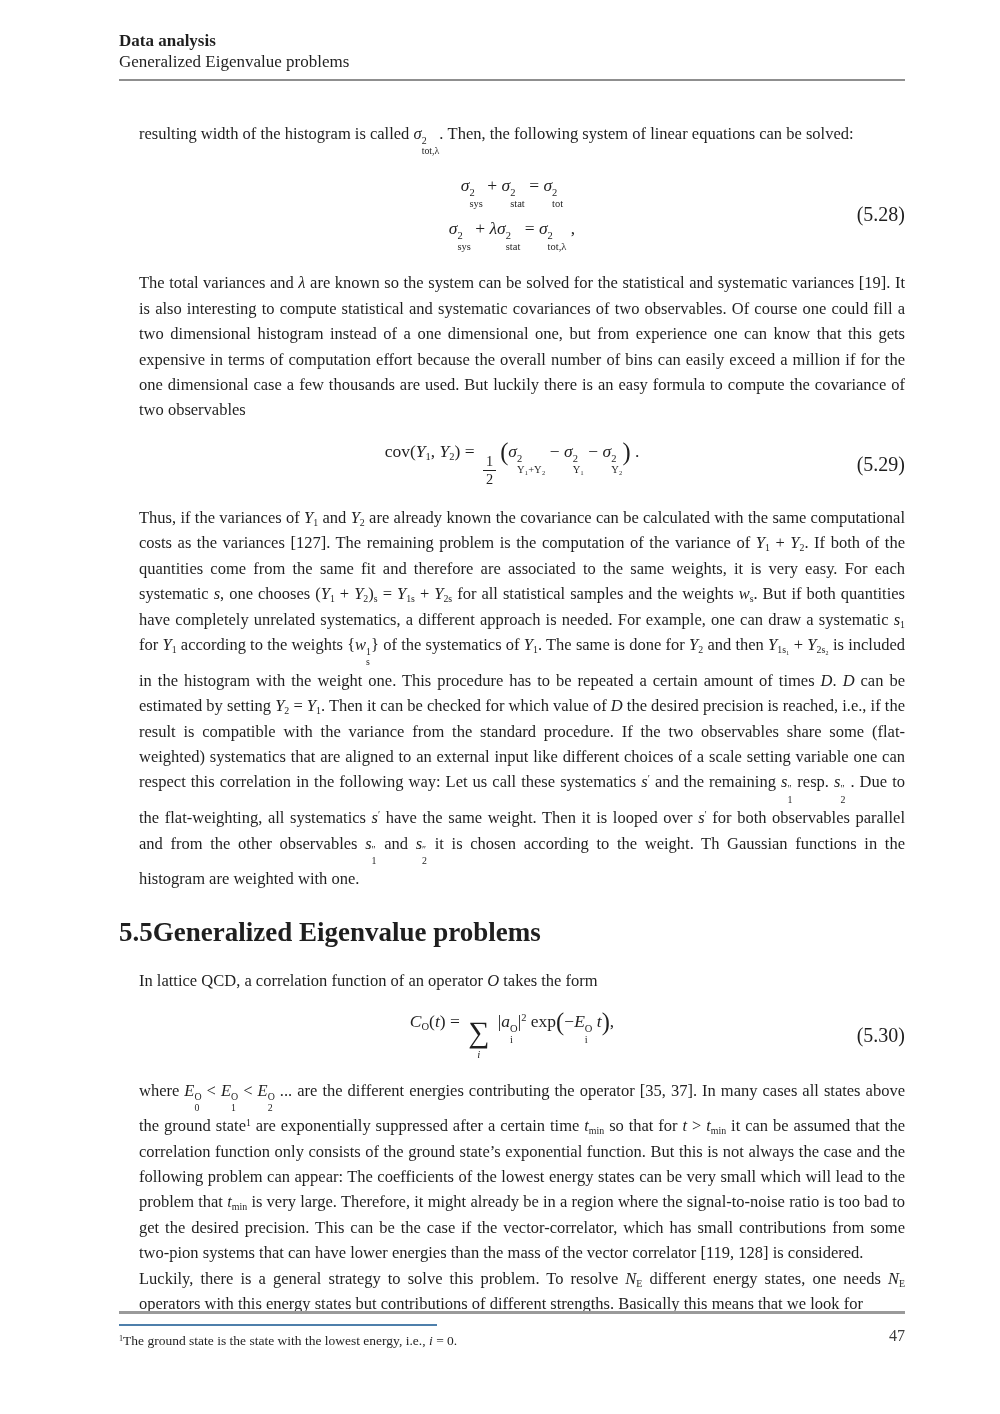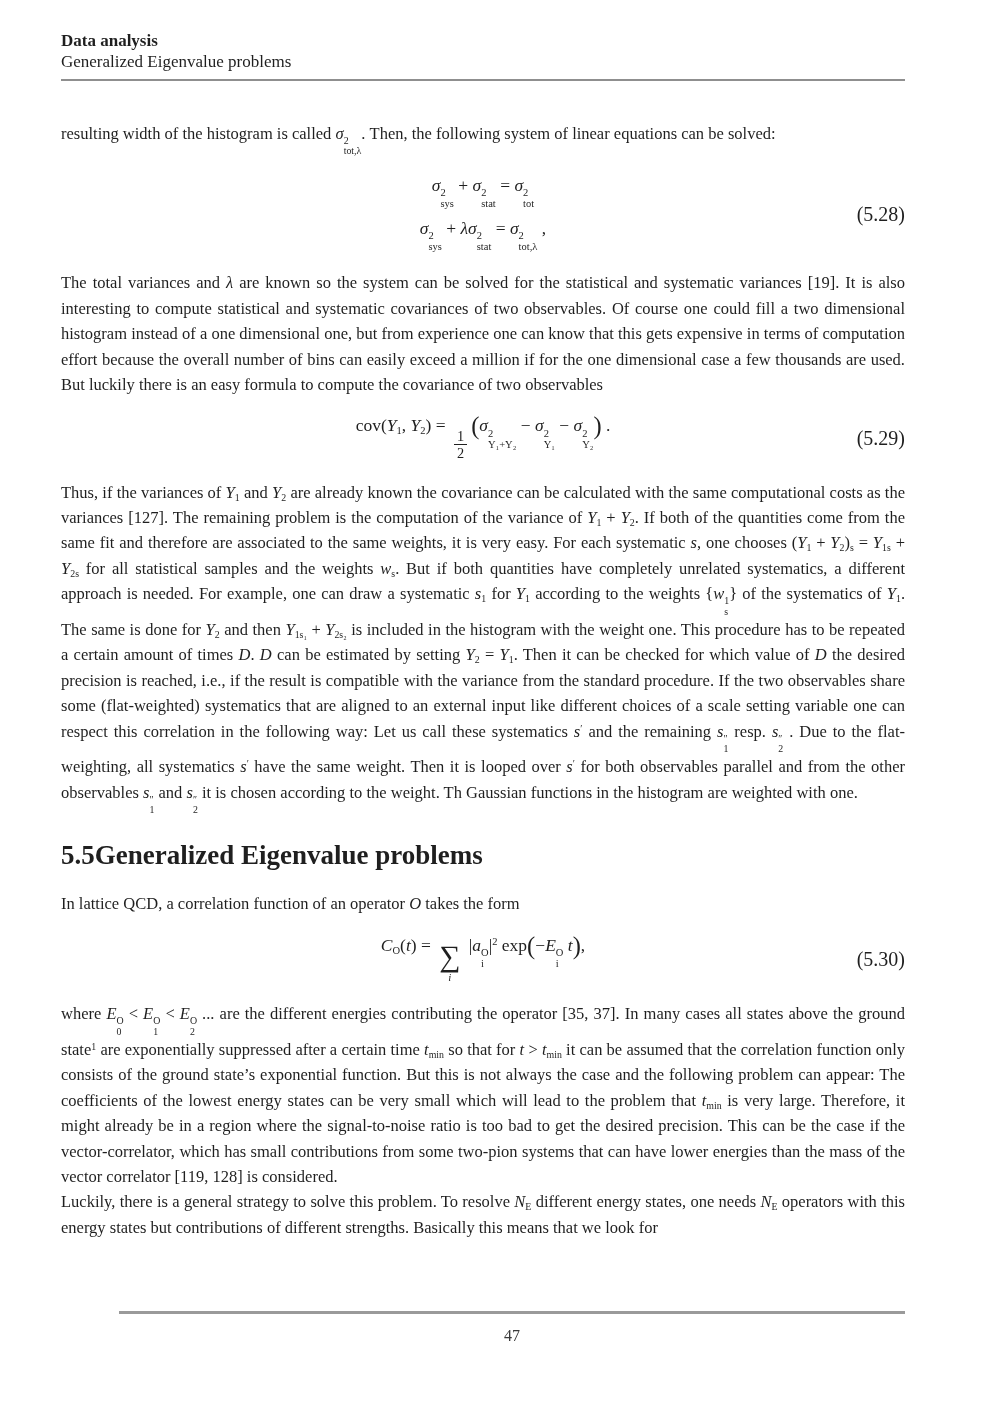--- a/index.html
+++ b/index.html
@@ -1,27 +1,27 @@
 <!DOCTYPE html>
 <html style="--c-header-rule: #8f8f8f; --c-footer-rule: #9a9a9a; --c-fn-rule: #4d7fab;"><head>
 <meta charset="utf-8">
 <style>
   html,body{margin:0;padding:0;background:#ffffff;}
   .page{
     position:relative;width:1000px;height:1414px;box-sizing:border-box;
     background:#fff;color:#1f1f1f;
     font-family:"Liberation Serif","DejaVu Serif",serif;
-    padding:30px 95px 0 61px;overflow:hidden;
+    padding:30px 95px 0 119px;overflow:hidden;
   }
   
   .doc-header{border-bottom:2px solid var(--c-header-rule,#8f8f8f);padding-bottom:7px;}
   .doc-header .chapter{font-weight:bold;font-size:17px;line-height:21px;}
   .doc-header .sectionline{font-size:17px;line-height:21px;}
   
-  .para{font-size:16.5px;line-height:25.4px;text-align:justify;}
+  .para{font-size:16.5px;line-height:25.4px;text-align:justify;margin-left:20px;}
   .intro{margin-top:40px;}
   .it{font-style:italic;}
   sup{font-size:0.6em;line-height:0;vertical-align:0.55em;}
   sub{font-size:0.6em;line-height:0;vertical-align:-0.3em;}
   .ss{display:inline-flex;flex-direction:column;align-items:flex-start;
       font-size:0.6em;line-height:1.05;vertical-align:-0.5em;}
   
   .eq{position:relative;display:flex;justify-content:center;align-items:center;
       margin:18px 0;font-size:17.5px;}
   .eq .tag{position:absolute;right:0;top:50%;transform:translateY(-50%);font-size:20px;}
@@ -37,21 +37,21 @@
   
   .section-heading{display:flex;margin:24px 0 20px;
                    font-weight:bold;font-size:27px;line-height:32px;}
   
   .footnote{margin-top:8px;}
   .fn-rule{width:318px;height:2px;background:var(--c-fn-rule,#4d7fab);}
   .fn-text{font-size:13.5px;line-height:19px;margin-top:5px;text-align:justify;}
   
   .footer{position:absolute;left:119px;right:95px;top:1311px;
           border-top:3px solid var(--c-footer-rule,#9a9a9a);}
-  .page-number{text-align:center;font-size:16px;margin-top:13px;color:#3a3a3a;}
+  .page-number{text-align:right;font-size:16px;margin-top:13px;color:#3a3a3a;}
 </style>
 </head>
 <body>
 
 <div class="page">
 
   <div class="doc-header">
     <div class="chapter">Data analysis</div>
     <div class="sectionline">Generalized Eigenvalue problems</div>
   </div>
@@ -149,18 +149,22 @@
         <span>0</span>
       </span><span> &lt; </span><span class="it">E</span><span class="ss">
         <span>O</span>
         <span>1</span>
       </span><span> &lt; </span><span class="it">E</span><span class="ss">
         <span>O</span>
         <span>2</span>
       </span><span> ... are the different energies contributing the operator [35, 37]. In many cases all states above the ground state</span><sup>1</sup><span> are exponentially suppressed after a certain time </span><span class="it">t</span><sub>min</sub><span> so that for </span><span class="it">t</span><span> &gt; </span><span class="it">t</span><sub>min</sub><span> it can be assumed that the correlation function only consists of the ground state’s exponential function. But this is not always the case and the following problem can appear: The coefficients of the lowest energy states can be very small which will lead to the problem that </span><span class="it">t</span><sub>min</sub><span> is very large. Therefore, it might already be in a region where the signal-to-noise ratio is too bad to get the desired precision. This can be the case if the vector-correlator, which has small contributions from some two-pion systems that can have lower energies than the mass of the vector correlator [119, 128] is considered.</span></div>
   <div class="para"><span>Luckily, there is a general strategy to solve this problem. To resolve </span><span class="it">N</span><sub>E</sub><span> different energy states, one needs </span><span class="it">N</span><sub>E</sub><span> operators with this energy states but contributions of different strengths. Basically this means that we look for</span></div>
 
+  <div class="footnote">
+    <div class="fn-rule"></div>
+    <div class="fn-text"><sup>1</sup><span>The ground state is the state with the lowest energy, i.e., </span><span class="it">i</span><span> = 0.</span></div>
+  </div>
 
   <div class="footer">
     <div class="page-number">47</div>
   </div>
 
 </div>
 
 </body></html>

